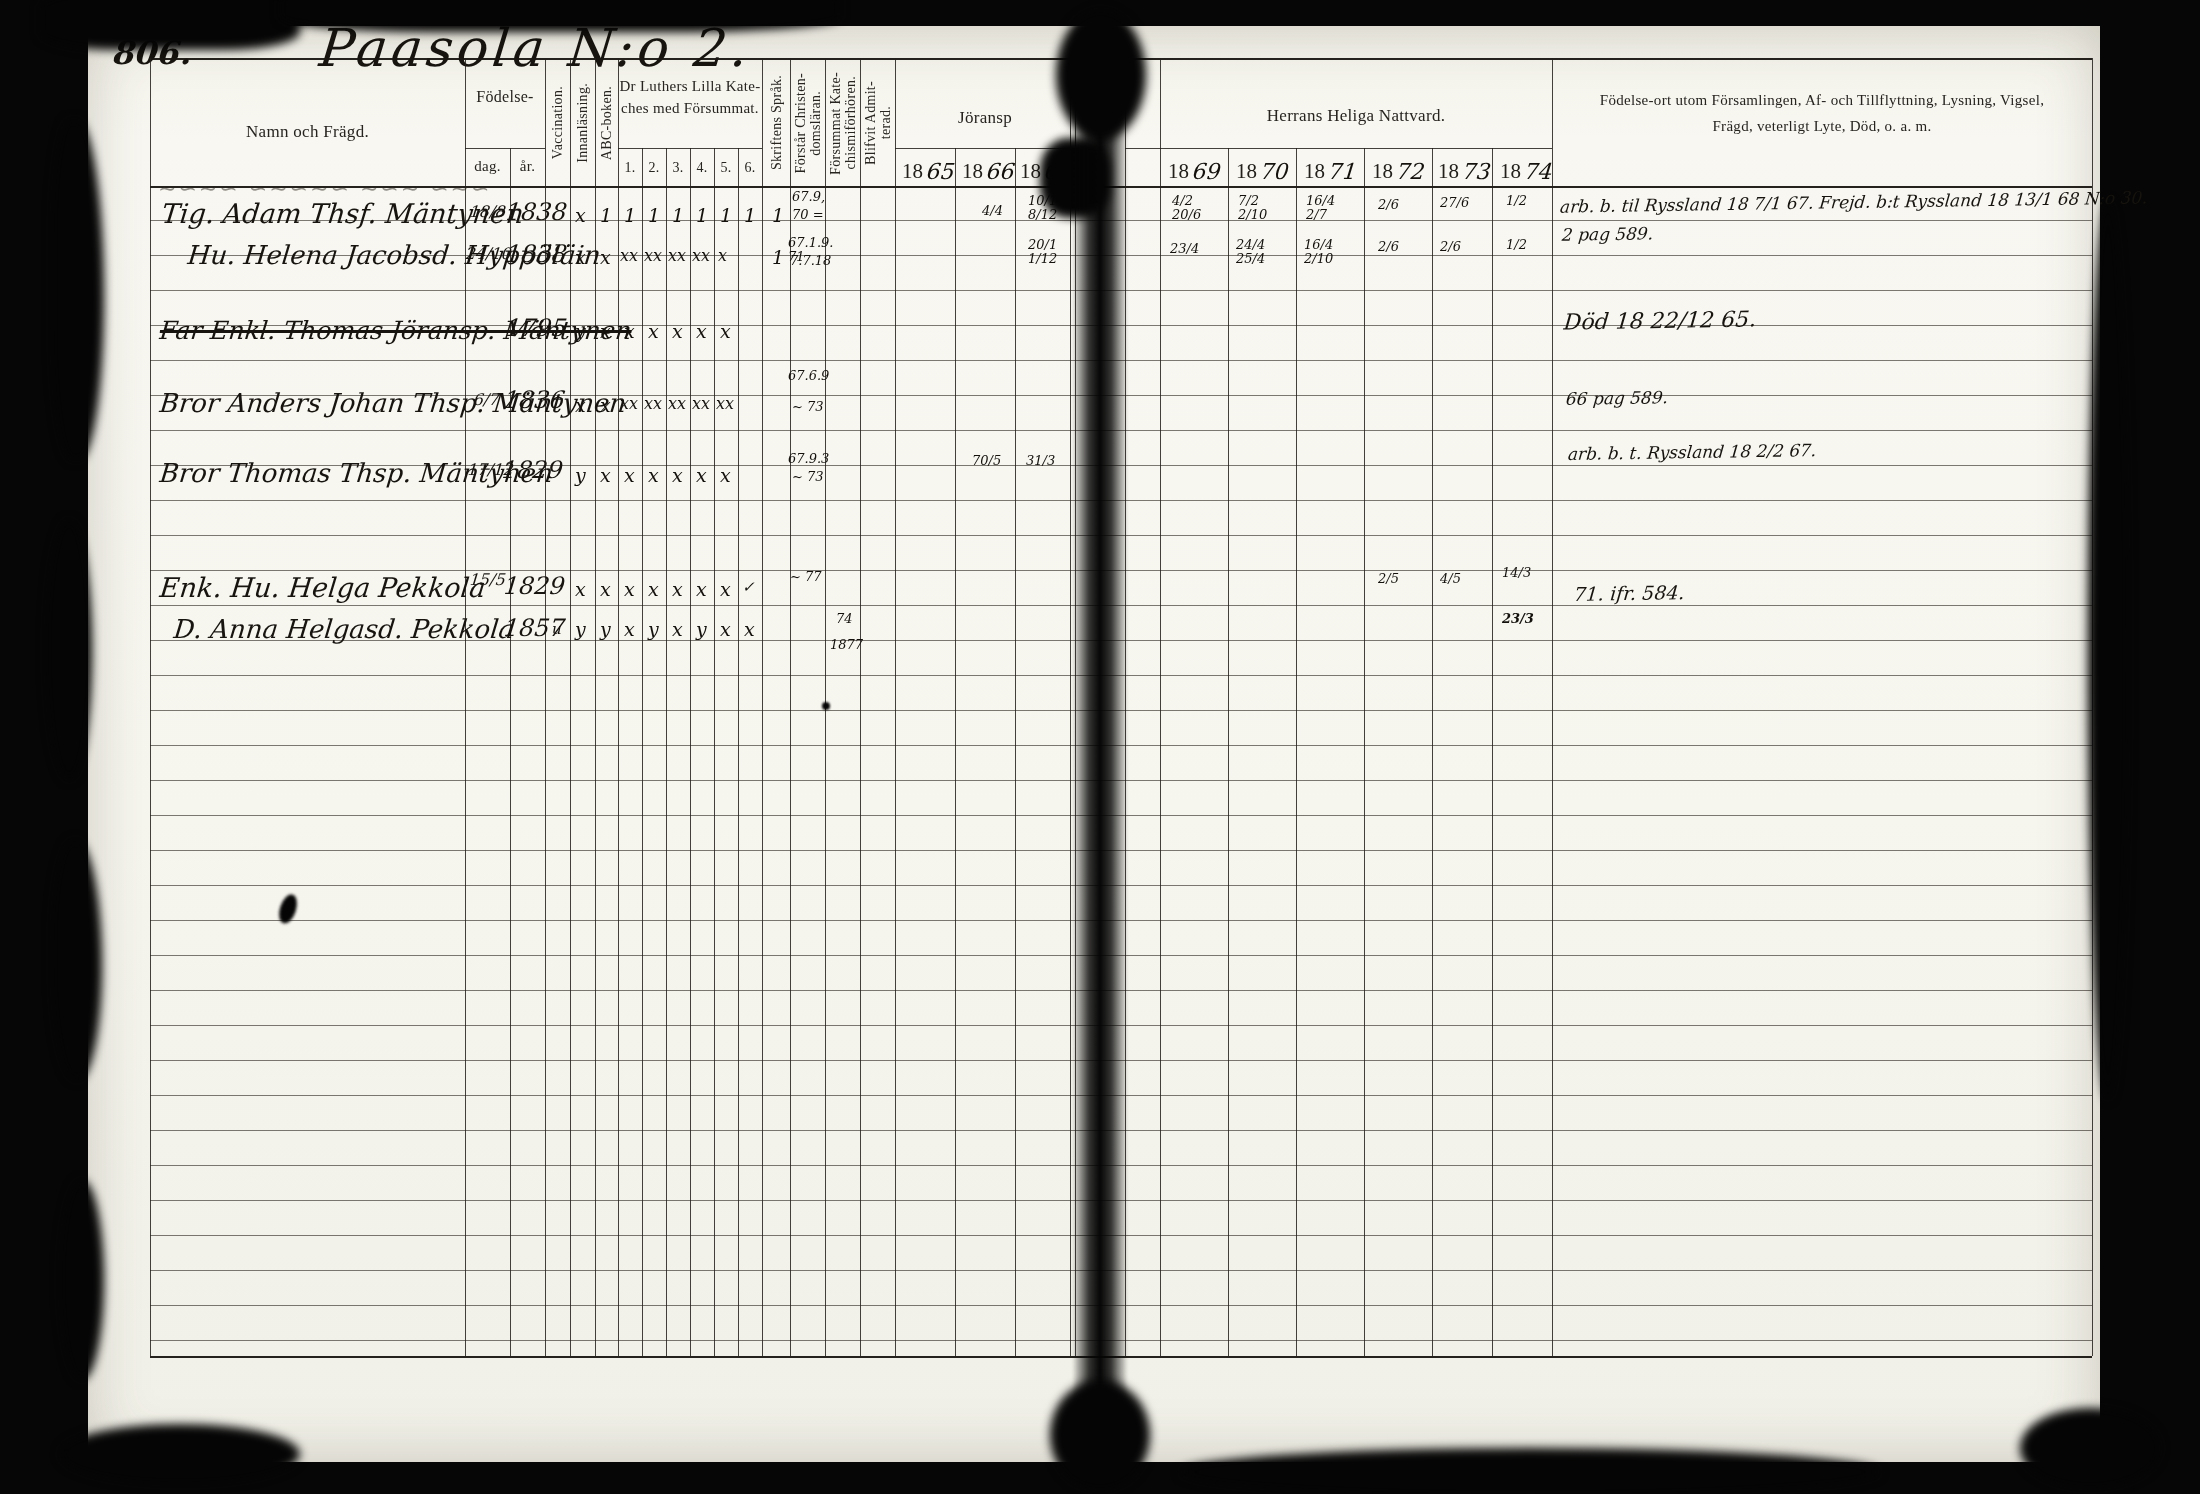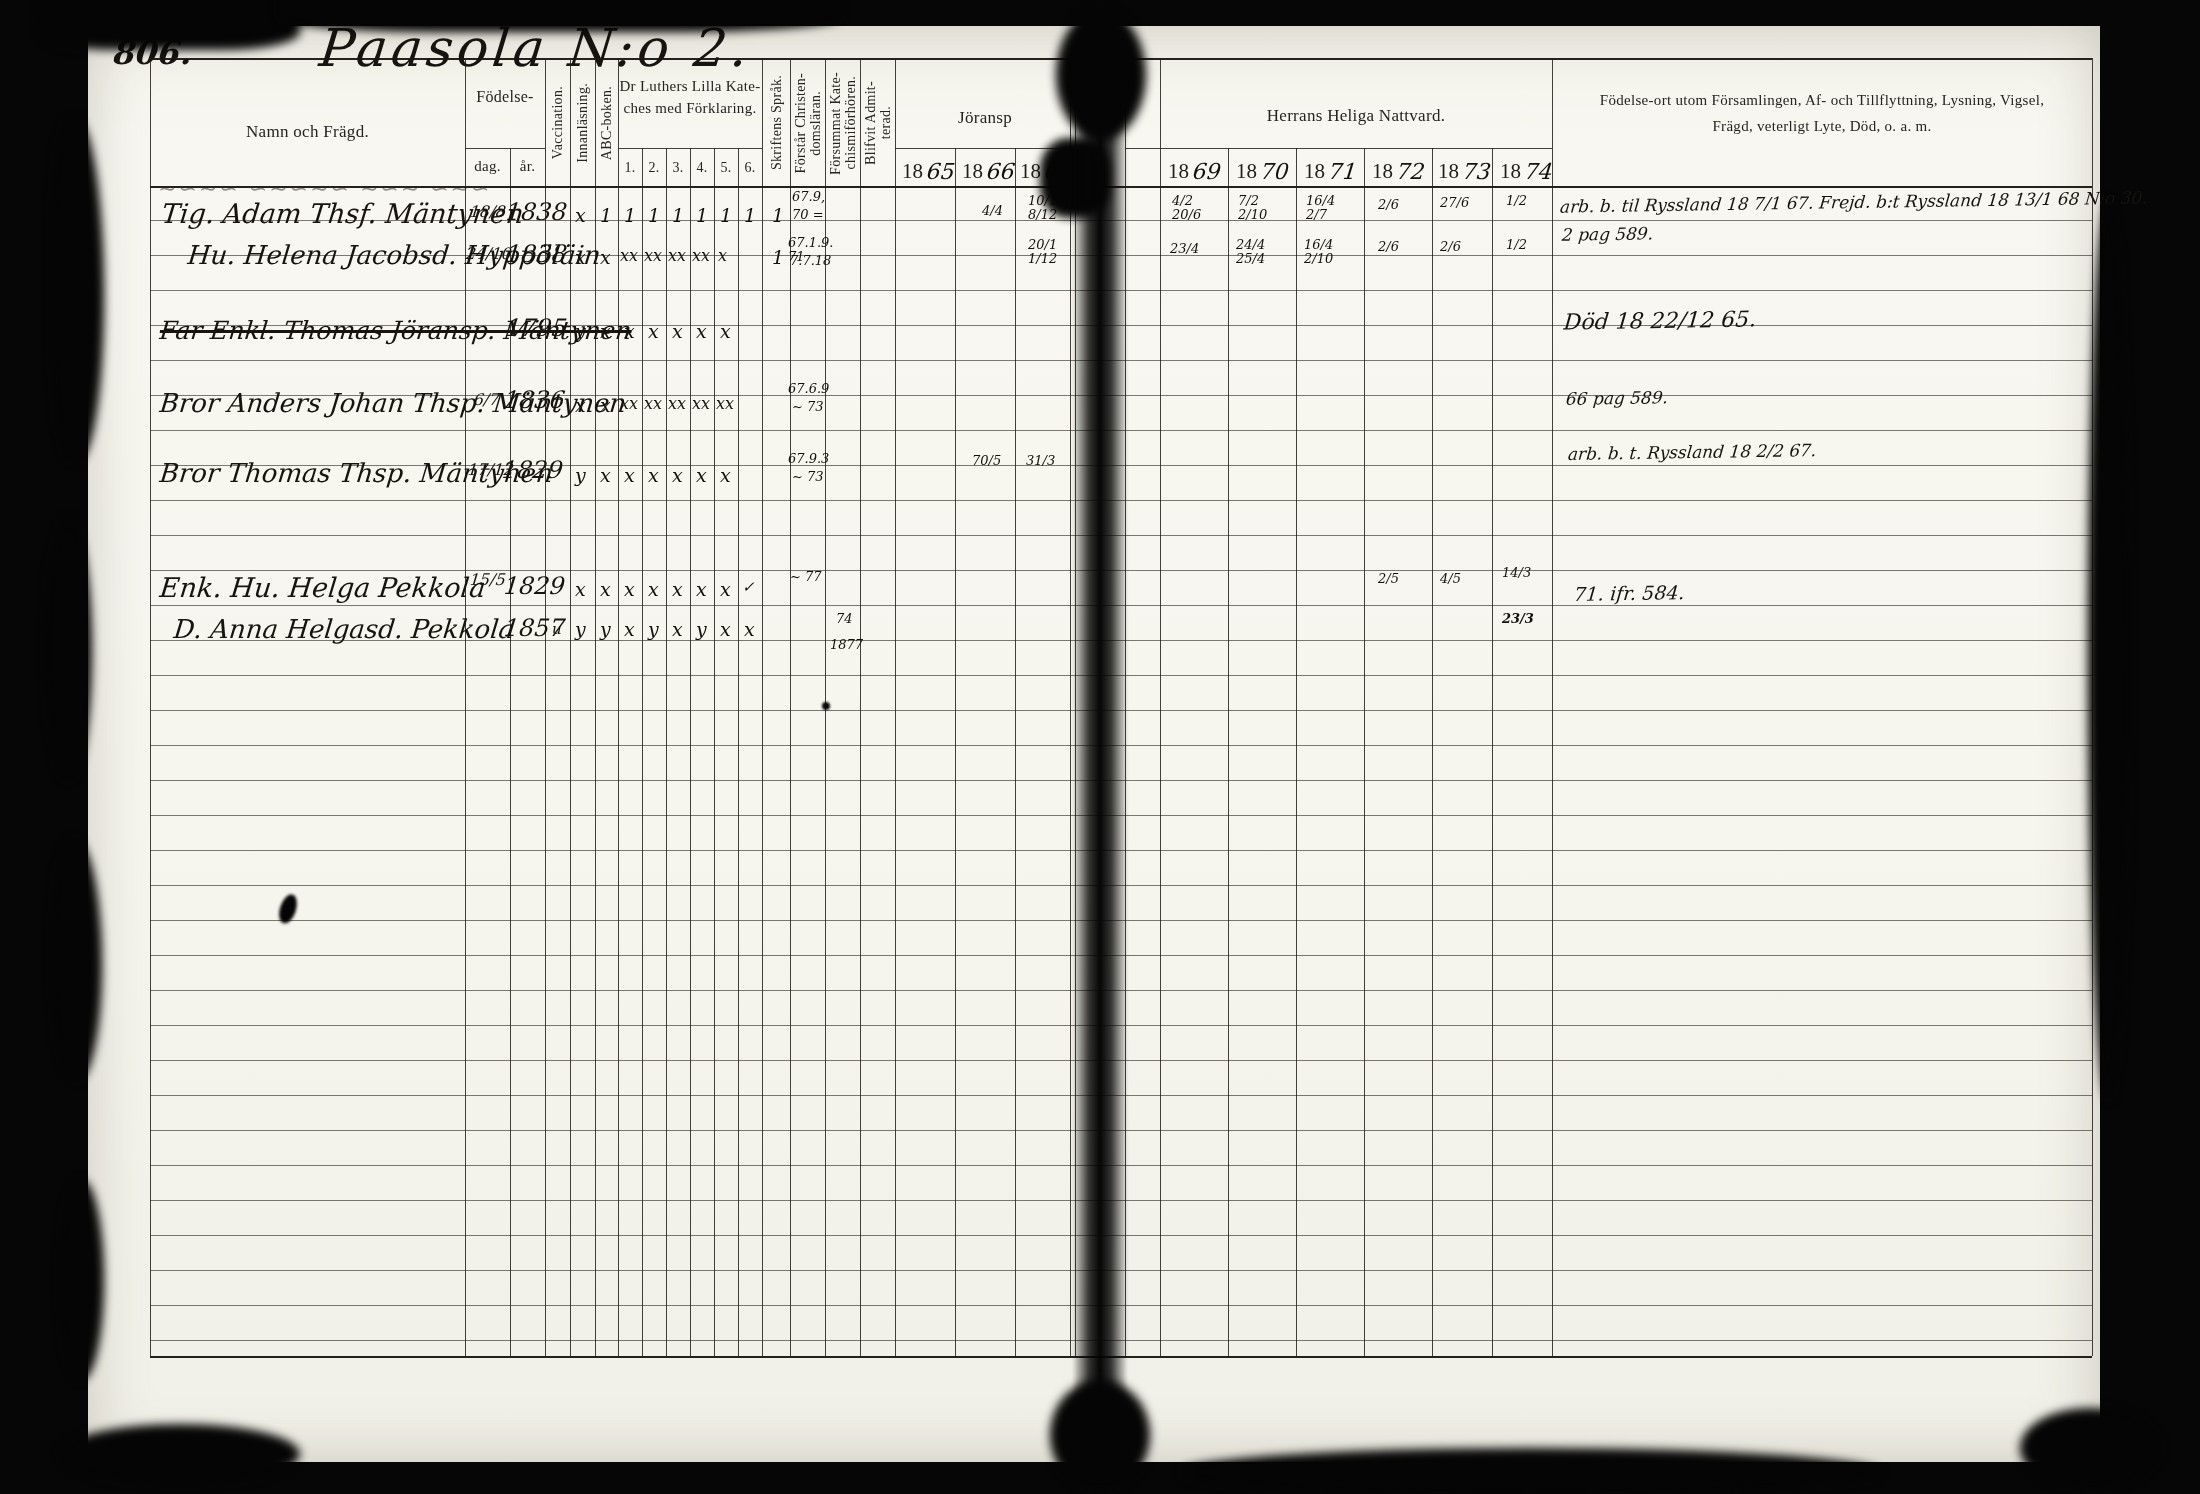--- a/index.html
+++ b/index.html
@@ -59,21 +59,21 @@
       <span class="vt">Vaccination.</span>
     </div>
     <div class="vwrap" style="left:483px;width:24px;top:36px;">
       <span class="vt">Innanläsning.</span>
     </div>
     <div class="vwrap" style="left:508px;width:22px;top:36px;">
       <span class="vt">ABC-boken.</span>
     </div>
 
     <div class="ptxt c" style="left:530px;top:52px;width:144px;font-size:15px;">Dr Luthers Lilla Kate-</div>
-    <div class="ptxt c" style="left:530px;top:74px;width:144px;font-size:15px;">ches med Förklaring.</div>
+    <div class="ptxt c" style="left:530px;top:74px;width:144px;font-size:15px;">ches med Försummat.</div>
     <div class="ptxt c" style="left:530px;top:134px;width:24px;font-size:14px;">1.</div>
     <div class="ptxt c" style="left:554px;top:134px;width:24px;font-size:14px;">2.</div>
     <div class="ptxt c" style="left:578px;top:134px;width:24px;font-size:14px;">3.</div>
     <div class="ptxt c" style="left:602px;top:134px;width:24px;font-size:14px;">4.</div>
     <div class="ptxt c" style="left:626px;top:134px;width:24px;font-size:14px;">5.</div>
     <div class="ptxt c" style="left:650px;top:134px;width:24px;font-size:14px;">6.</div>
 
     <div class="vwrap" style="left:675px;width:27px;top:36px;">
       <span class="vt">Skriftens Språk.</span>
     </div>
@@ -241,21 +241,21 @@
     <div class="hw" style="left:72px;top:362px;font-size:26px;">Bror Anders Johan Thsp. Mäntynen</div>
     <div class="hw" style="left:386px;top:364px;font-size:16px;">6/7</div>
     <div class="hw" style="left:416px;top:360px;font-size:24px;">1836</div>
     <span class="mk" style="left:487px;top:368px;">x</span>
     <span class="mk" style="left:512px;top:368px;">x</span>
     <span class="mk" style="left:532px;top:368px;font-size:16px;">xx</span>
     <span class="mk" style="left:556px;top:368px;font-size:16px;">xx</span>
     <span class="mk" style="left:580px;top:368px;font-size:16px;">xx</span>
     <span class="mk" style="left:604px;top:368px;font-size:16px;">xx</span>
     <span class="mk" style="left:628px;top:368px;font-size:16px;">xx</span>
-    <div class="fr" style="left:700px;top:356px;width:60px;">67.6.9</div>
+    <div class="fr" style="left:700px;top:343px;width:60px;">67.6.9</div>
     <div class="fr" style="left:704px;top:374px;width:60px;">~ 73</div>
     <div class="rm" style="left:1478px;top:362px;">66 pag 589.</div>
 
     <div class="hw" style="left:72px;top:432px;font-size:26px;">Bror Thomas Thsp. Mäntynen</div>
     <div class="hw" style="left:380px;top:434px;font-size:16px;">17/12</div>
     <div class="hw" style="left:414px;top:430px;font-size:24px;">1829</div>
     <span class="mk" style="left:487px;top:438px;">y</span>
     <span class="mk" style="left:512px;top:438px;">x</span>
     <span class="mk" style="left:536px;top:438px;">x</span>
     <span class="mk" style="left:560px;top:438px;">x</span>

